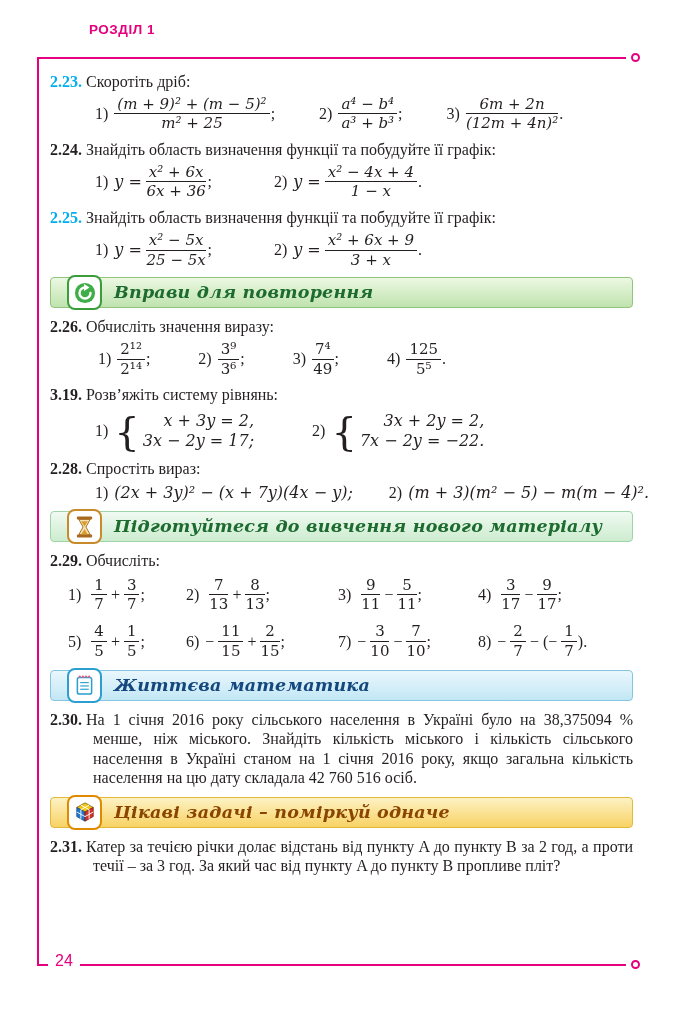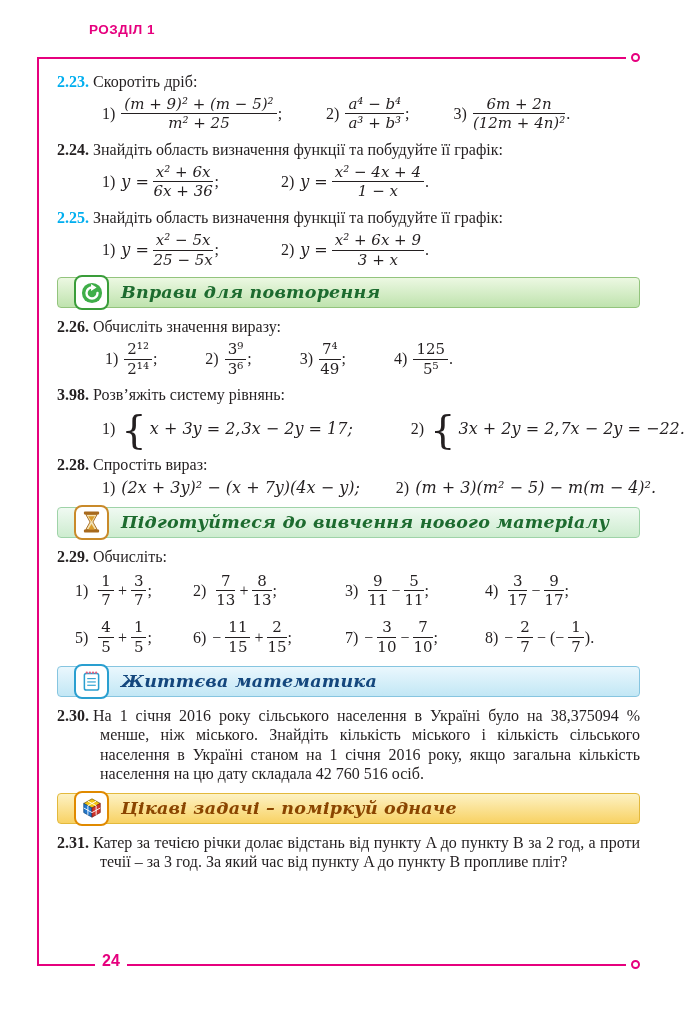--- a/index.html
+++ b/index.html
@@ -7,23 +7,23 @@
         font-family:"Liberation Serif",serif;color:#231f20;}
   
   .chapter{position:absolute;left:57px;top:22px;font-family:"Liberation Sans",sans-serif;
            font-weight:bold;font-size:13.5px;color:#e6007e;letter-spacing:.5px;padding-left:32px;}
   .rule-top{position:absolute;left:38px;top:57px;width:588px;height:2px;background:#e6007e;}
   .rule-bottom{position:absolute;left:38px;top:964px;width:588px;height:2px;background:#e6007e;}
   .rule-left{position:absolute;left:37px;top:57px;width:2px;height:909px;background:#e6007e;}
   .ring{position:absolute;right:-14px;top:-4px;width:5px;height:5px;border:2.5px solid #e6007e;
         border-radius:50%;background:#fff;}
   .page-num{position:absolute;left:48px;top:952px;background:#fff;padding:0 7px;z-index:2;
-            font-family:"Liberation Sans",sans-serif;font-weight:bold;font-size:16px;color:#e6007e;margin-left:47px;}
+            font-family:"Liberation Sans",sans-serif;font-weight:normal;font-size:16px;color:#e6007e;}
   
-  .content{position:absolute;left:57px;top:66px;width:583px;font-size:16px;line-height:1.22;}
+  .content{position:absolute;left:50px;top:66px;width:583px;font-size:16px;line-height:1.22;}
   .ptitle,.ptext{margin:6px 0 2px;padding-left:43px;text-indent:-43px;text-align:justify;}
   .ptext{margin:6px 0 4px;}
   .pnum{font-weight:bold;margin-right:4px;}
   .pnum.cyan{color:#00aeef;}
   
   .mrow{display:flex;align-items:center;margin:4px 0 8px 45px;gap:44px;}
   .mrow.wide{gap:62px;}
   .mrow.sys-row{gap:58px;margin-top:6px;}
   .mitem{display:inline-flex;align-items:center;white-space:nowrap;}
   .lbl{margin-right:6px;}
@@ -31,21 +31,21 @@
   .mid{margin:0 4px;}
   .post{margin-left:1px;}
   .math{font-style:italic;font-family:"DejaVu Serif",serif;}
   .frac{display:inline-block;vertical-align:middle;text-align:center;font-size:15px;
         line-height:1.12;font-family:"DejaVu Serif",serif;}
   .fnum{display:block;padding:0 3px 1px;border-bottom:1.2px solid #231f20;}
   .fden{display:block;padding-top:1px;}
   .sys{display:inline-flex;align-items:center;}
   .sbrace{font-family:"DejaVu Serif",serif;font-size:40px;font-weight:400;line-height:.9;
           margin-right:3px;}
-  .slines{display:inline-flex;flex-direction:row;gap:1px;}
+  .slines{display:inline-flex;flex-direction:column;gap:1px;text-align:right;}
   .grid8{display:grid;grid-template-columns:118px 152px 140px auto;row-gap:10px;
          margin:6px 0 10px 18px;align-items:center;}
   
   .banner{position:relative;display:flex;align-items:center;height:29px;margin:9px 0;
           border-radius:4px;padding-left:16px;}
   .icon-box{width:31px;height:31px;border-radius:8px;background:#fff;border:2px solid #888;
             display:flex;align-items:center;justify-content:center;flex:none;margin-right:12px;}
   .btext{font-family:"DejaVu Serif",serif;font-style:italic;font-weight:bold;font-size:17.5px;
          letter-spacing:.2px;}
   .b-review{background:linear-gradient(180deg,#ecf8e2 0%,#bfe3ae 100%);border:1px solid #93c47d;}
@@ -199,21 +199,21 @@
           <span class="frac">
               <span class="fnum">125</span>
               <span class="fden">5⁵</span>
             </span>
           <span class="post">.</span>
         </span>
       </div>
     </section>
 
     <section class="problem">
-      <p class="ptitle"><b class="pnum">3.98.</b><span>Розв’яжіть систему рівнянь:</span></p>
+      <p class="ptitle"><b class="pnum">3.19.</b><span>Розв’яжіть систему рівнянь:</span></p>
       <div class="mrow sys-row">
         <span class="mitem">
           <span class="lbl">1)</span>
           <span class="sys">
             <span class="sbrace">{</span>
             <span class="slines math">
               <span>x + 3y = 2,</span>
               <span>3x − 2y = 17;</span>
             </span>
           </span>

